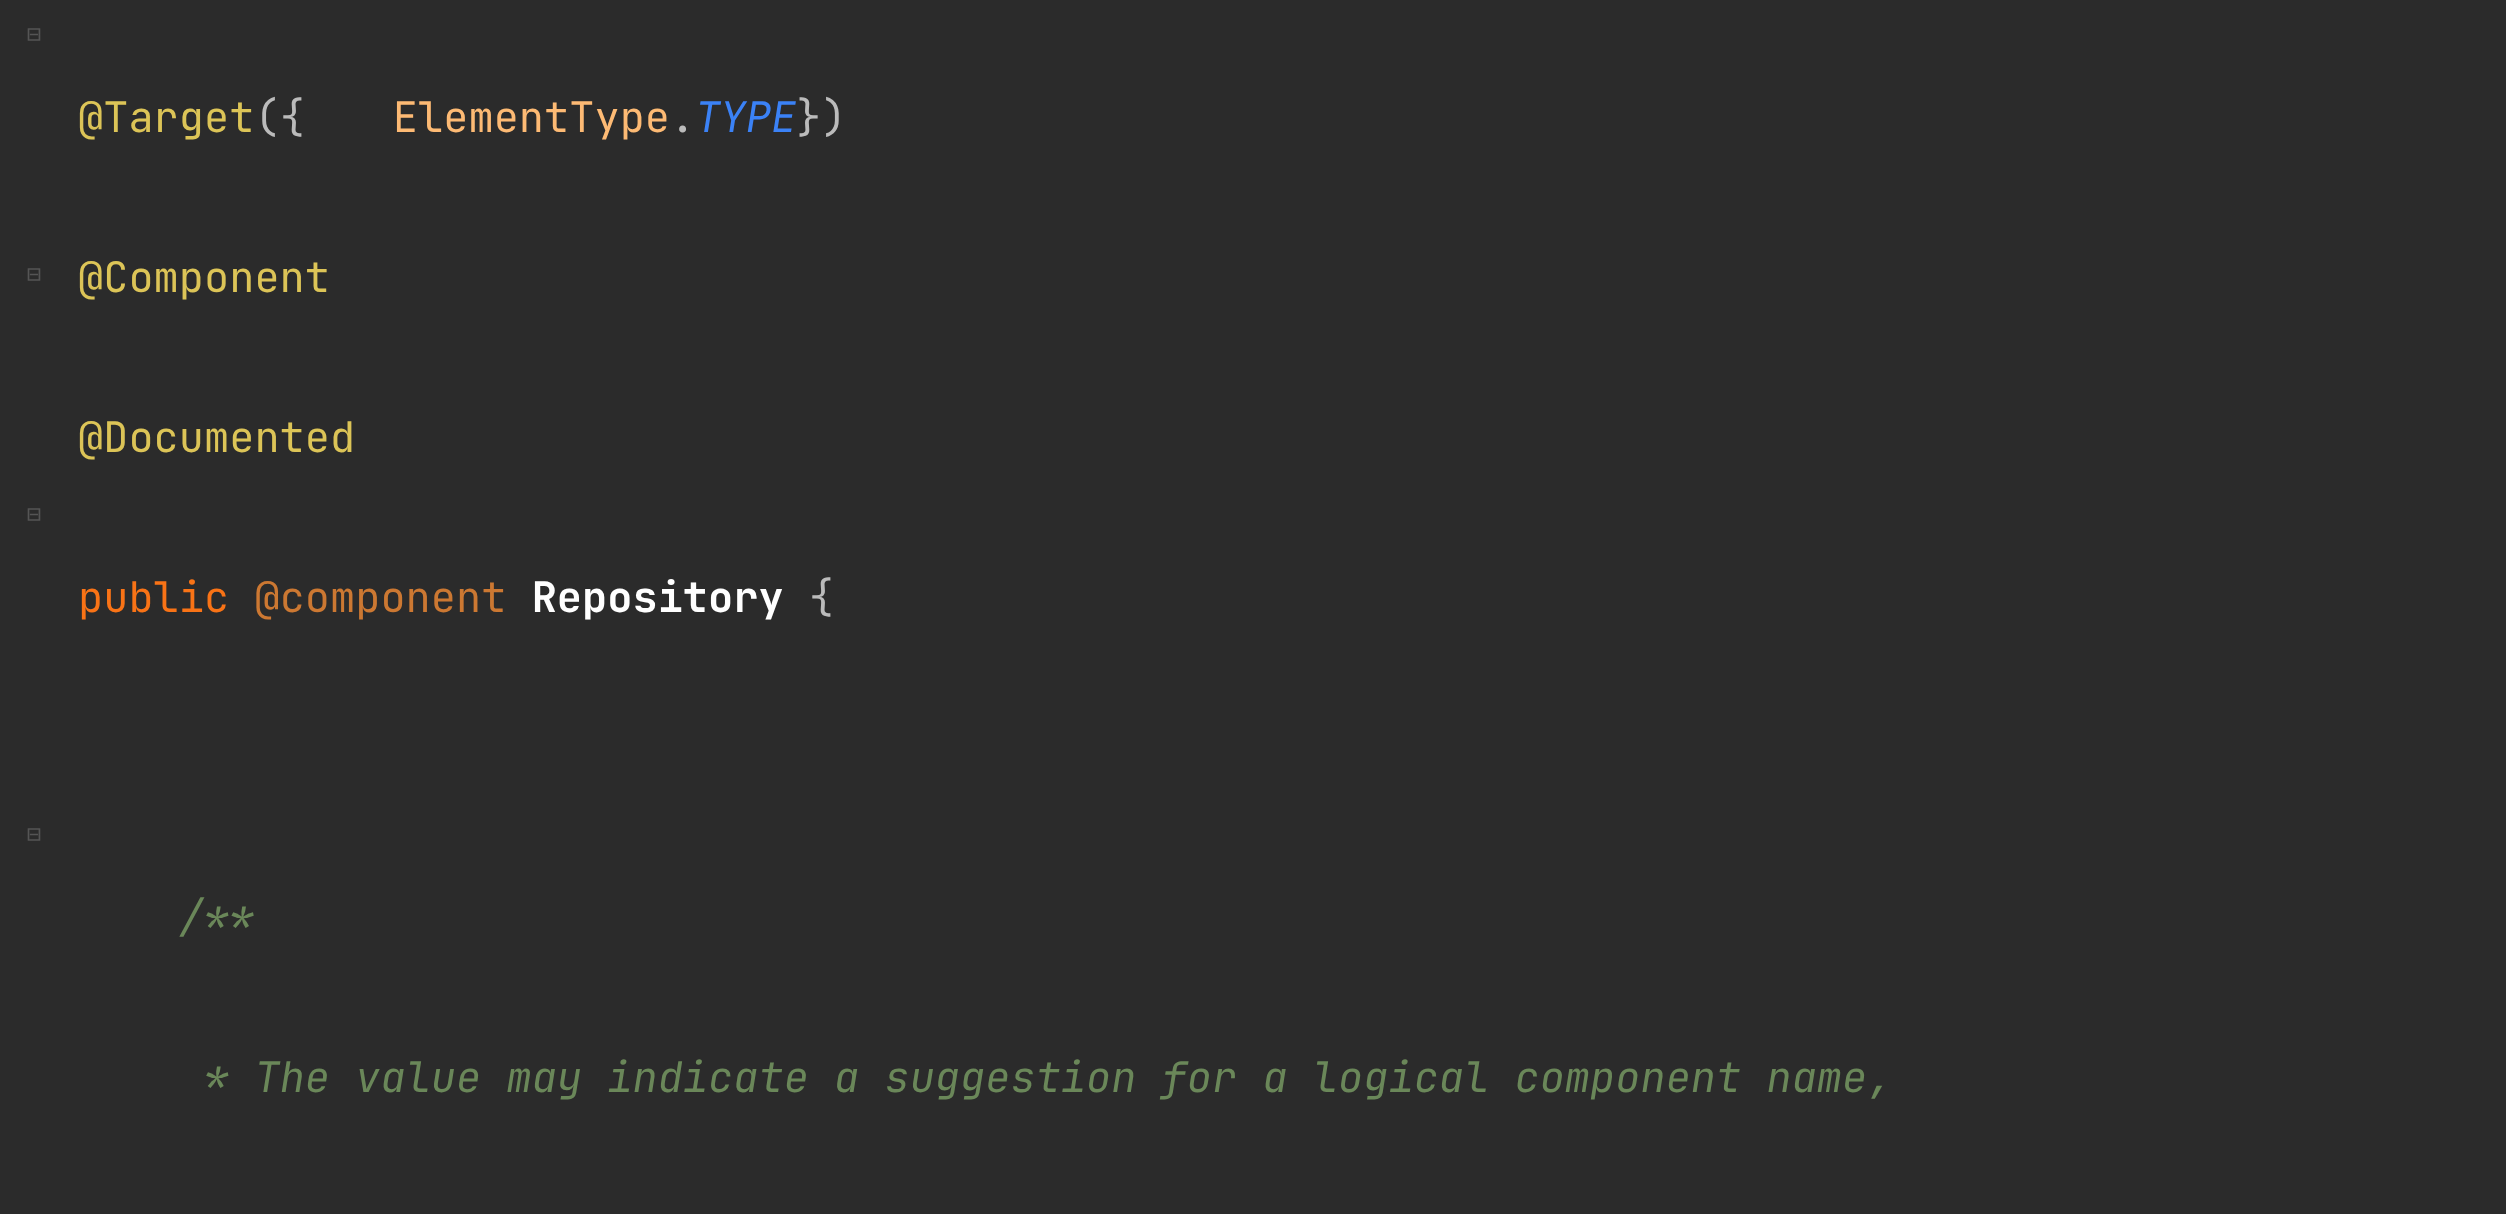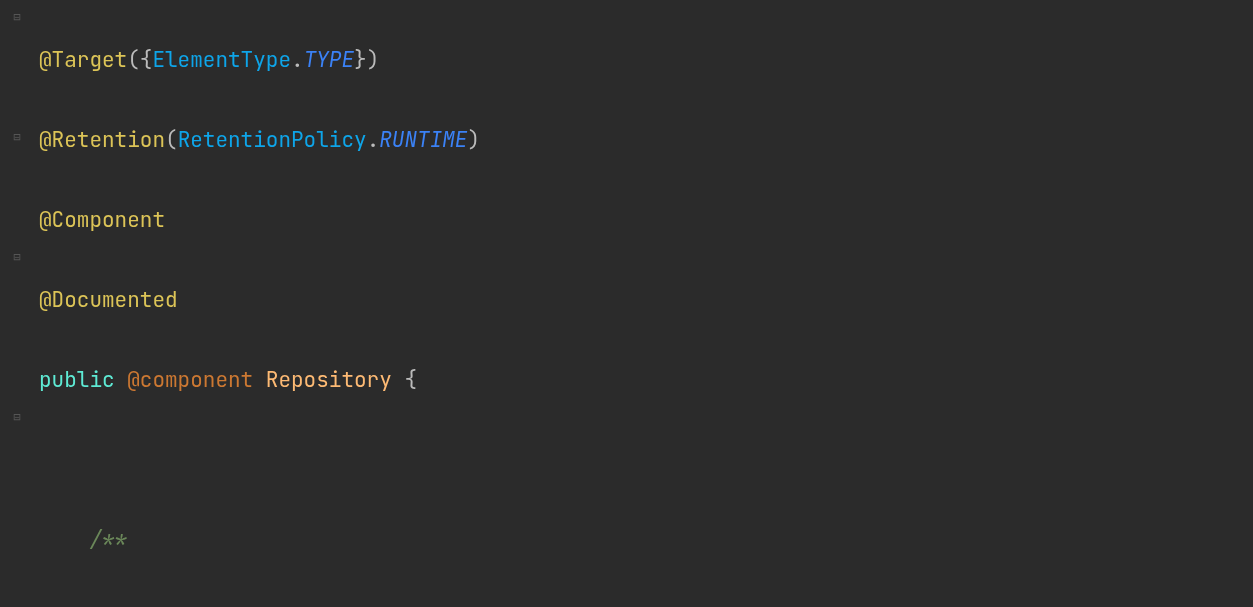--- a/index.html
+++ b/index.html
@@ -40,40 +40,39 @@
     flex: 1;
     padding-left: 4px;
     padding-top: 0;
     white-space: pre;
     color: #bbbbbb;
     cursor: text;
   }
   .line { height: 40px; }
   .tok-annotation { color: #dcc457; }
   .tok-punct { color: #bbbbbb; }
-  .tok-type { color: #0ea5e9; }
+  .tok-type { color: #fdba74; margin-left: 44px; }
   .tok-enum { color: #3b82f6; font-style: italic; }
-  .tok-keyword { color: #5eead4; }
+  .tok-keyword { color: #f97316; }
   .tok-interface-kw { color: #cc7832; }
-  .tok-classname { color: #fdba74; }
+  .tok-classname { color: #ffffff; font-weight: bold; }
   .tok-comment { color: #6a8759; font-style: italic; }
 </style>
 </head>
 <body>
 
 <div class="editor">
   <div class="gutter">
     <span class="fold" style="top:10px">⊟</span>
     <span class="fold" style="top:130px">⊟</span>
     <span class="fold" style="top:250px">⊟</span>
     <span class="fold" style="top:410px">⊟</span>
   </div>
   <div class="code-area">
 <div class="line"><span class="tok-annotation">@</span><span class="tok-annotation">Target</span><span class="tok-punct">({</span><span class="tok-type">ElementType</span><span class="tok-punct">.</span><span class="tok-enum">TYPE</span><span class="tok-punct">})</span></div>
-<div class="line"><span class="tok-annotation">@</span><span class="tok-annotation">Retention</span><span class="tok-punct">(</span><span class="tok-type">RetentionPolicy</span><span class="tok-punct">.</span><span class="tok-enum">RUNTIME</span><span class="tok-punct">)</span></div>
 <div class="line"><span class="tok-annotation">@</span><span class="tok-annotation">Component</span></div>
 <div class="line"><span class="tok-annotation">@</span><span class="tok-annotation">Documented</span></div>
 <div class="line"><span class="tok-keyword">public</span><span class="tok-interface-kw"> @</span><span class="tok-interface-kw">component</span><span class="tok-classname"> Repository </span><span class="tok-punct">{</span></div>
 <div class="line"></div>
 <div class="line">    <span class="tok-comment">/**</span></div>
 <div class="line">    <span class="tok-comment"> * </span><span class="tok-comment">The value may indicate a suggestion for a logical component name,</span></div>
 
 
 
 

